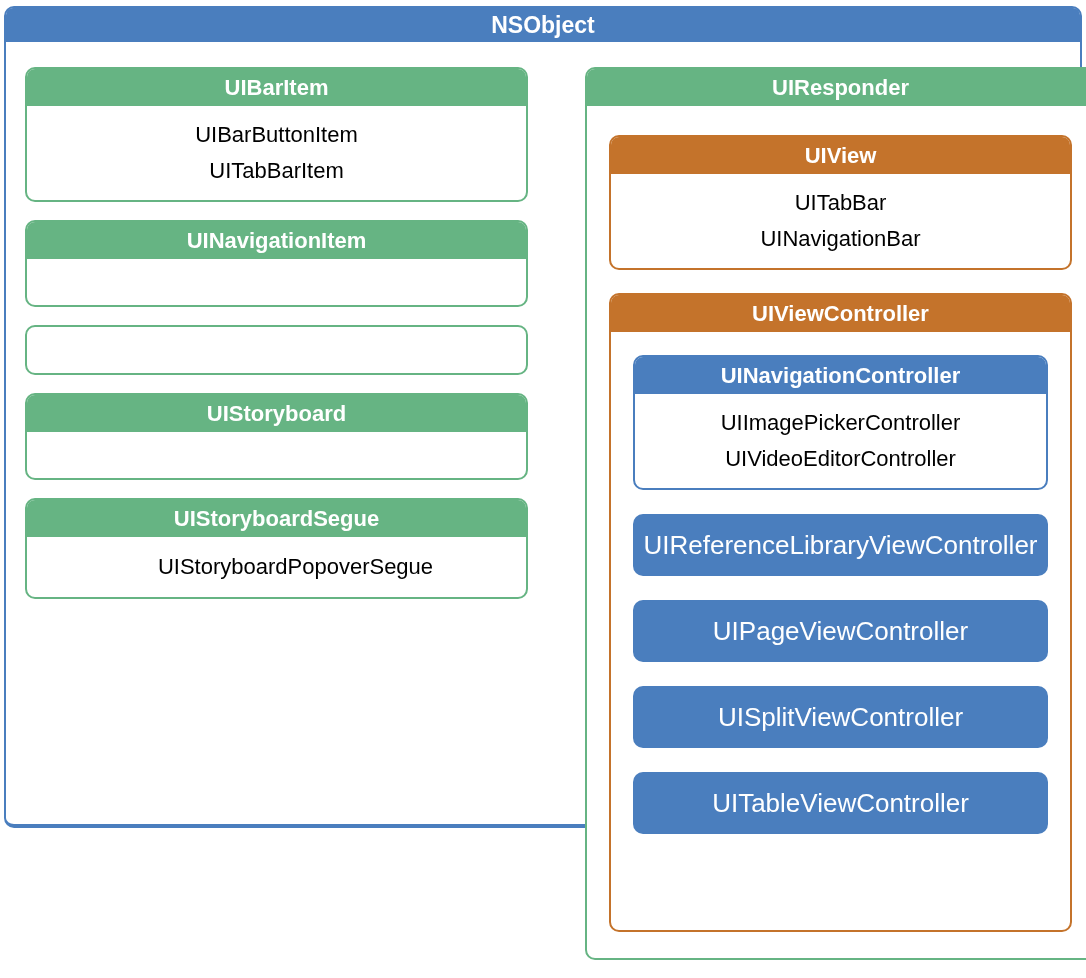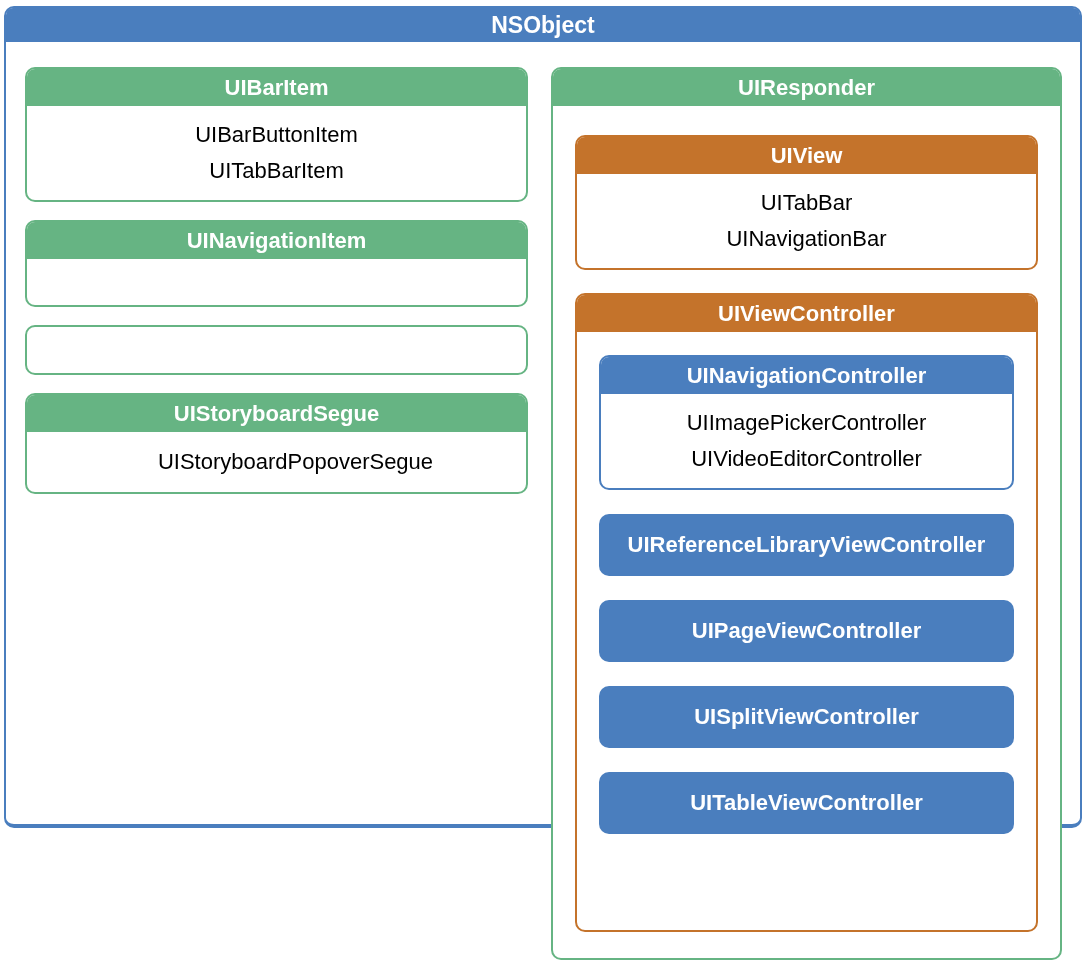--- a/index.html
+++ b/index.html
@@ -36,20 +36,21 @@
     display: flex;
     align-items: center;
     justify-content: center;
     color: var(--header_text);
     font-weight: 700;
     font-size: 23px;
   }
   .outer-body {
     display: flex;
     padding: 25px 18px 0 19px;
+    gap: 34px;
   }
   .col-left  { width: 503px; margin-right: 23px; flex: none; display: flex; flex-direction: column; }
   .col-right { width: 511px; flex: none; }
 
   
   .tbox {
     box-sizing: border-box;
     border: 2px solid;
     border-radius: 10px;
     background: var(--body_bg);
@@ -109,22 +110,22 @@
   .solid {
     width: 415px;
     height: 62px;
     margin-top: 24px;
     border-radius: 10px;
     background: var(--blue);
     display: flex;
     align-items: center;
     justify-content: center;
     color: var(--header_text);
-    font-weight: 700;
-    font-size: 22px;
+    font-weight: 400;
+    font-size: 26px;
     white-space: nowrap;
   }
 </style>
 </head>
 <body>
 
 <div class="outer">
   <div class="outer-header">
     <span>NSObject</span>
   </div>
@@ -147,20 +148,26 @@
         <div class="hd">
           <span>UINavigationItem</span>
         </div>
         <div class="bd bd-empty"></div>
       </div>
 
       <div class="tbox green">
         <div class="bd bd-empty"></div>
       </div>
 
+      <div class="tbox green">
+        <div class="hd">
+          <span>UIStoryboard</span>
+        </div>
+        <div class="bd bd-empty"></div>
+      </div>
 
       <div class="tbox green">
         <div class="hd">
           <span>UIStoryboardSegue</span>
         </div>
         <div class="bd bd-one">
           <div class="line">UIStoryboardPopoverSegue</div>
         </div>
       </div>
 

